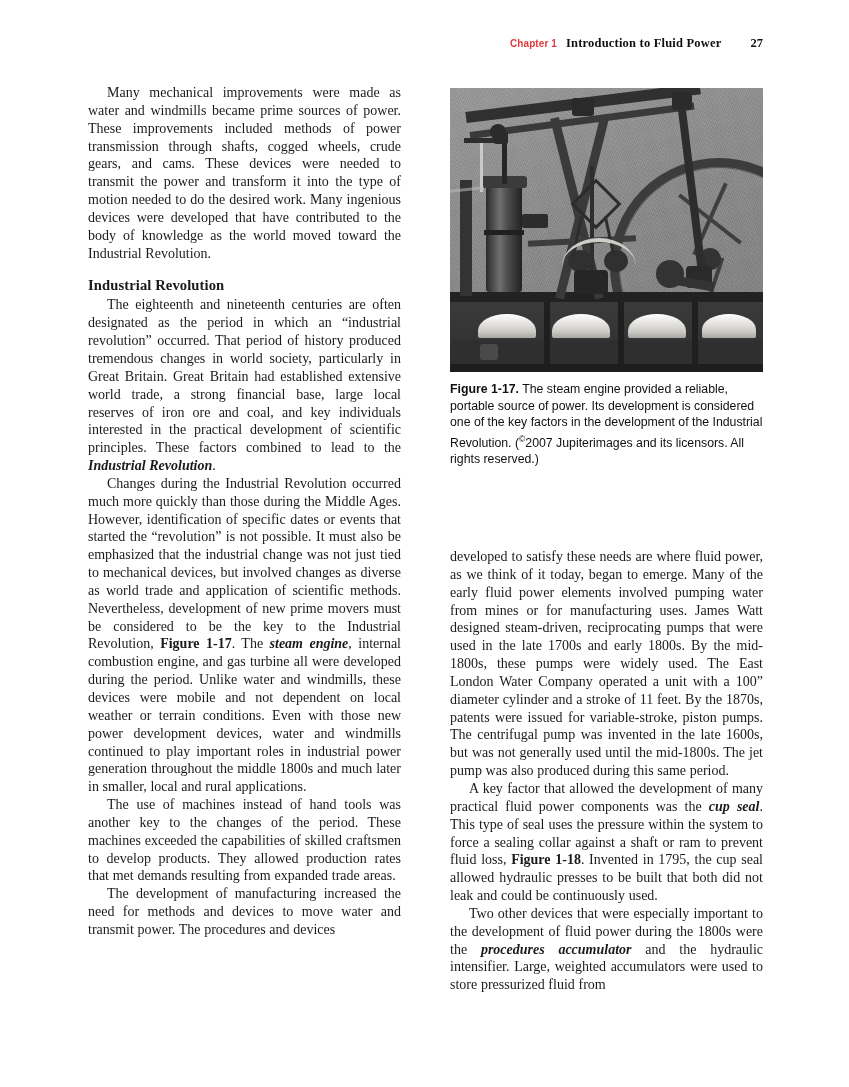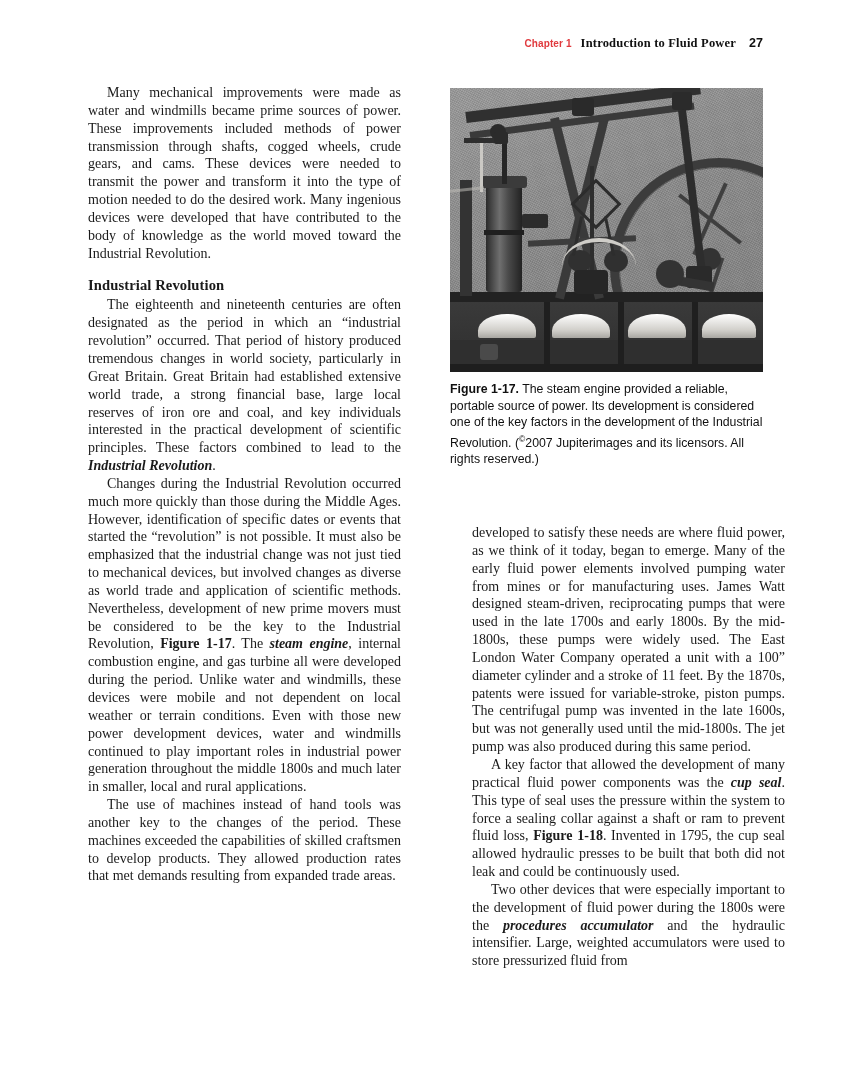--- a/index.html
+++ b/index.html
@@ -40,35 +40,35 @@
     letter-spacing: .1px;
   }
   .rh-title {
     font-family: "Liberation Serif", serif;
     font-size: 12.5px;
     font-weight: 700;
     color: #111111;
     letter-spacing: .2px;
   }
   .rh-page {
-    font-family: Liberation Sans, sans-serif;
+    font-family: Liberation Serif, serif;
     font-size: 12.5px;
     font-weight: 700;
     color: #111111;
-    margin-left: 4px;
+    margin-left: 20px;
   }
 
   
   .col {
     position: absolute;
     top: 84px;
     width: 313px;
   }
   .col-left  { left: 88px; }
-  .col-right { left: 472px; }
+  .col-right { left: 450px; margin-top: 24px; }
 
   p.body {
     margin: 0;
     font-size: 14px;
     line-height: 17.85px;
     text-align: justify;
     text-indent: 19px;
     hyphens: none;
     word-spacing: .2px;
   }
@@ -162,20 +162,21 @@
     <p class="body">Many mechanical improvements were made as water and windmills became prime sources of power. These improvements included methods of power transmission through shafts, cogged wheels, crude gears, and cams. These devices were needed to transmit the power and transform it into the type of motion needed to do the desired work. Many ingenious devices were developed that have contributed to the body of knowledge as the world moved toward the Industrial Revolution.</p>
 
     <h2 class="section-head">Industrial Revolution</h2>
 
     <p class="body"><span>The eighteenth and nineteenth centuries are often designated as the period in which an “industrial revolution” occurred. That period of history produced tremendous changes in world society, particularly in Great Britain. Great Britain had established extensive world trade, a strong financial base, large local reserves of iron ore and coal, and key individuals interested in the practical development of scientific principles. These factors combined to lead to the </span><span class="bi">Industrial Revolution</span><span>.</span></p>
 
     <p class="body"><span>Changes during the Industrial Revolution occurred much more quickly than those during the Middle Ages. However, identification of specific dates or events that started the “revolution” is not possible. It must also be emphasized that the industrial change was not just tied to mechanical devices, but involved changes as diverse as world trade and application of scientific methods. Nevertheless, development of new prime movers must be considered to be the key to the Industrial Revolution, </span><span class="b">Figure 1-17</span><span>. The </span><span class="bi">steam engine</span><span>, internal combustion engine, and gas turbine all were developed during the period. Unlike water and windmills, these devices were mobile and not dependent on local weather or terrain conditions. Even with those new power development devices, water and windmills continued to play important roles in industrial power generation throughout the middle 1800s and much later in smaller, local and rural applications.</span></p>
 
     <p class="body">The use of machines instead of hand tools was another key to the changes of the period. These machines exceeded the capabilities of skilled craftsmen to develop products. They allowed production rates that met demands resulting from expanded trade areas.</p>
 
+    <p class="body">The development of manufacturing increased the need for methods and devices to move water and transmit power. The procedures and devices</p>
   </div>
 
   <div class="figure">
     <div class="fig-photo">
       <div class="bg-noise ph"></div>
 
       <div class="ph wheel" style="left:160px;top:70px;width:200px;height:200px;"></div>
       <div class="ph" style="left:258px;top:92px;width:4px;height:78px;background:#3f3f3f;transform:rotate(24deg);"></div>
       <div class="ph" style="left:258px;top:92px;width:4px;height:78px;background:#3f3f3f;transform:rotate(-52deg);"></div>
       <div class="ph" style="left:258px;top:168px;width:4px;height:80px;background:#3f3f3f;transform:rotate(18deg);"></div>

